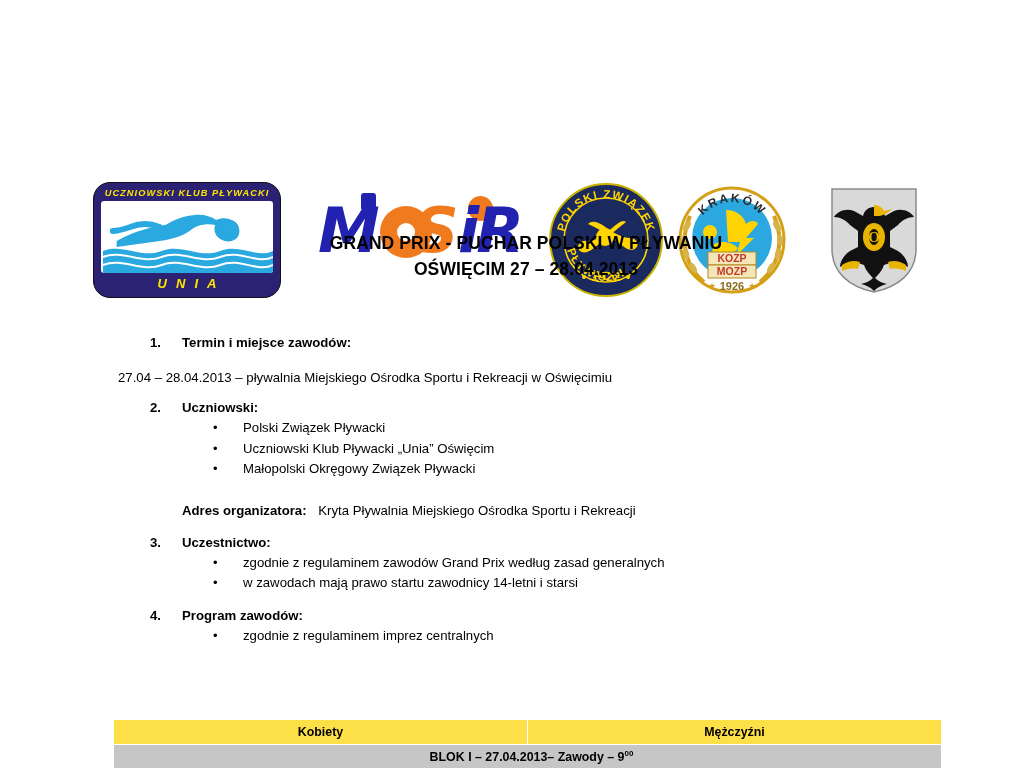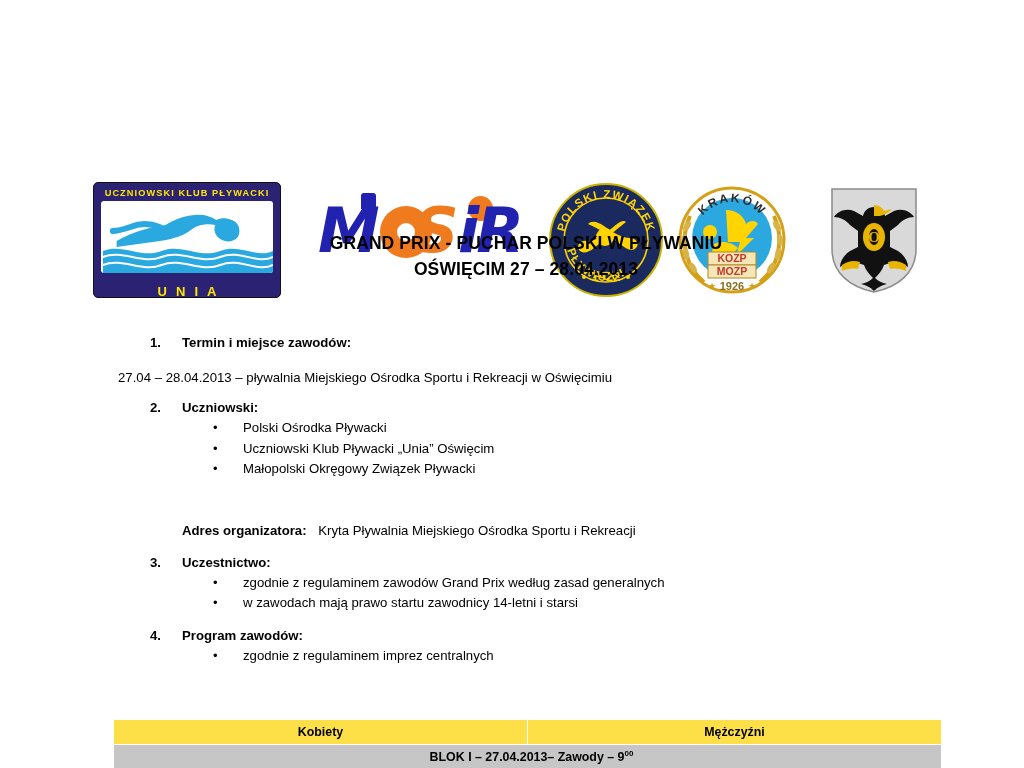--- a/index.html
+++ b/index.html
@@ -30,23 +30,24 @@
   }
 
   
   .unia {
     left: 93px;
     top: 94px;
     width: 188px;
     height: 116px;
     background: #2b2273;
     border: 1px solid #111;
-    border-radius: 5px;
+    border-radius: 17px;
     box-sizing: border-box;
     padding: 3px;
+    font-style: italic;
   }
   .unia-top {
     text-align: center;
     color: #ffe600;
     font-size: 9.2px;
     font-weight: bold;
     letter-spacing: 1.1px;
     line-height: 14px;
     white-space: nowrap;
   }
@@ -60,21 +61,20 @@
   }
   .unia-bottom {
     text-align: center;
     color: #ffe600;
     font-size: 13px;
     font-weight: bold;
     letter-spacing: 9px;
     line-height: 22px;
     white-space: nowrap;
     padding-left: 9px;
-    margin-top: 8px;
   }
 
   
   .mosir {
     left: 318px;
     top: 106px;
     width: 215px;
     height: 90px;
   }
   .mosir-text {
@@ -383,36 +383,36 @@
   </div>
   <div class="plain-line">27.04 – 28.04.2013 – pływalnia Miejskiego Ośrodka Sportu i Rekreacji w Oświęcimiu</div>
 
   <div class="num-item">
     <span class="num">2.</span>
     <span>Uczniowski:</span>
   </div>
   <ul class="bullets">
     <li>
       <span class="dot">•</span>
-      <span>Polski Ośrodka Pływacki</span>
+      <span>Polski Związek Pływacki</span>
     </li>
     <li>
       <span class="dot">•</span>
       <span>Uczniowski Klub Pływacki „Unia” Oświęcim</span>
     </li>
     <li>
       <span class="dot">•</span>
       <span>Małopolski Okręgowy Związek Pływacki</span>
     </li>
   </ul>
 
   <div class="addr-block">
     <div class="addr-row">
       <span class="addr-label">Adres organizatora:</span>
-      <span class="addr-val" style="padding-left:8px;margin-top:20px;">Kryta Pływalnia Miejskiego Ośrodka Sportu i Rekreacji</span>
+      <span class="addr-val" style="padding-left:8px;">Kryta Pływalnia Miejskiego Ośrodka Sportu i Rekreacji</span>
     </div>
   </div>
 
   <div class="num-item">
     <span class="num">3.</span>
     <span>Uczestnictwo:</span>
   </div>
   <ul class="bullets">
     <li>
       <span class="dot">•</span>

